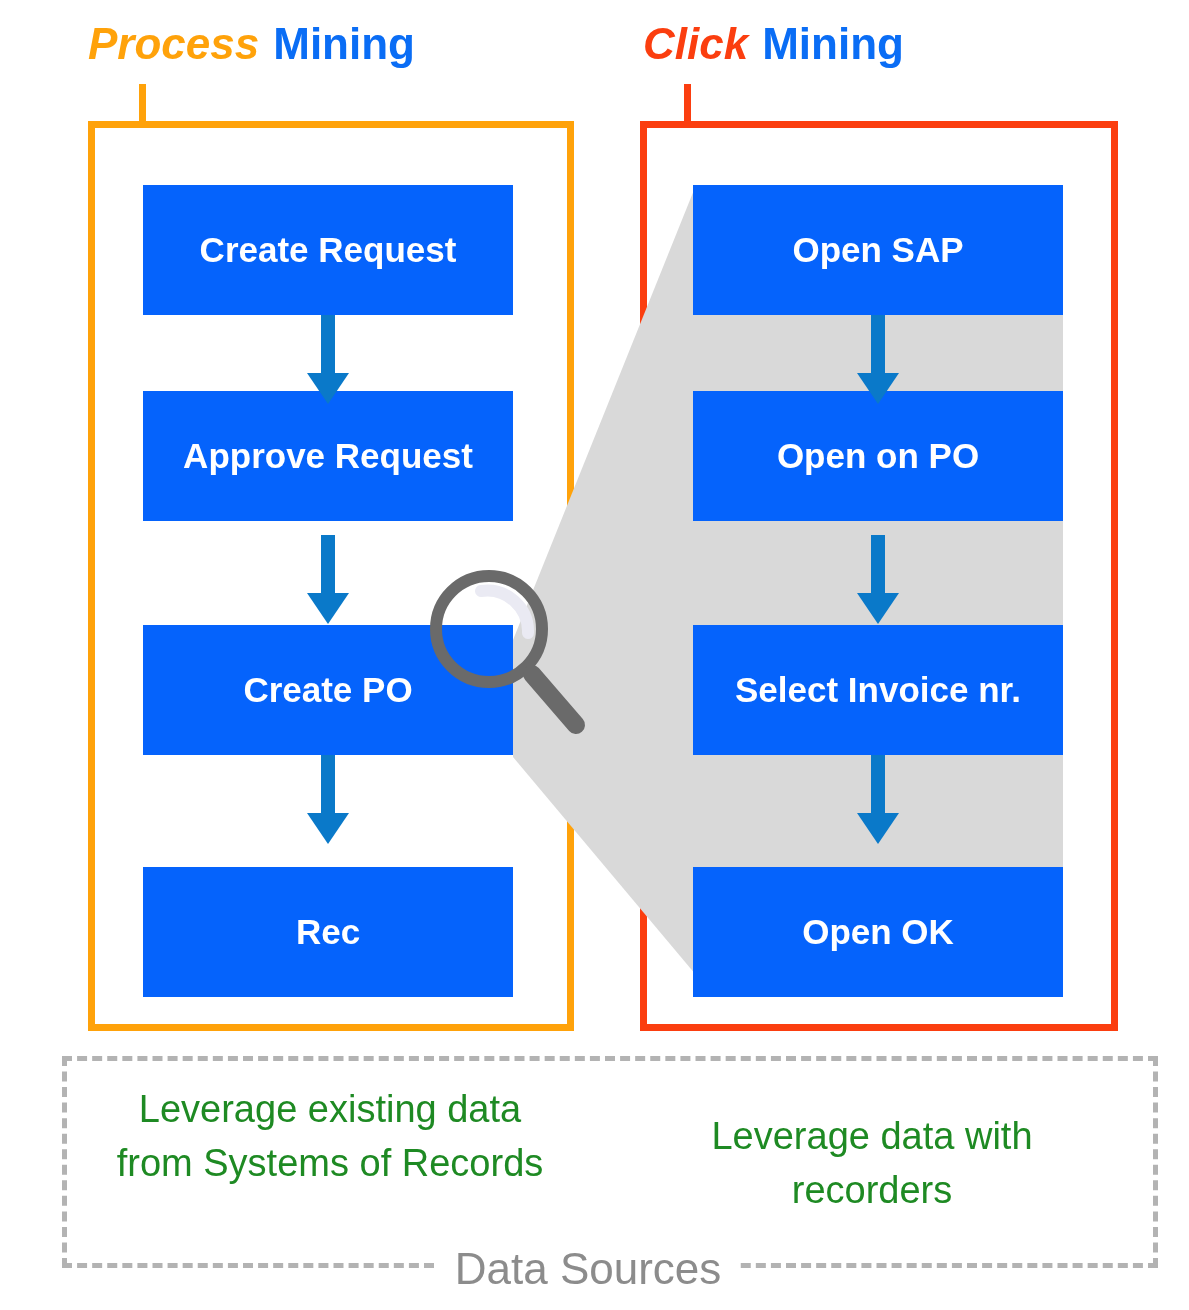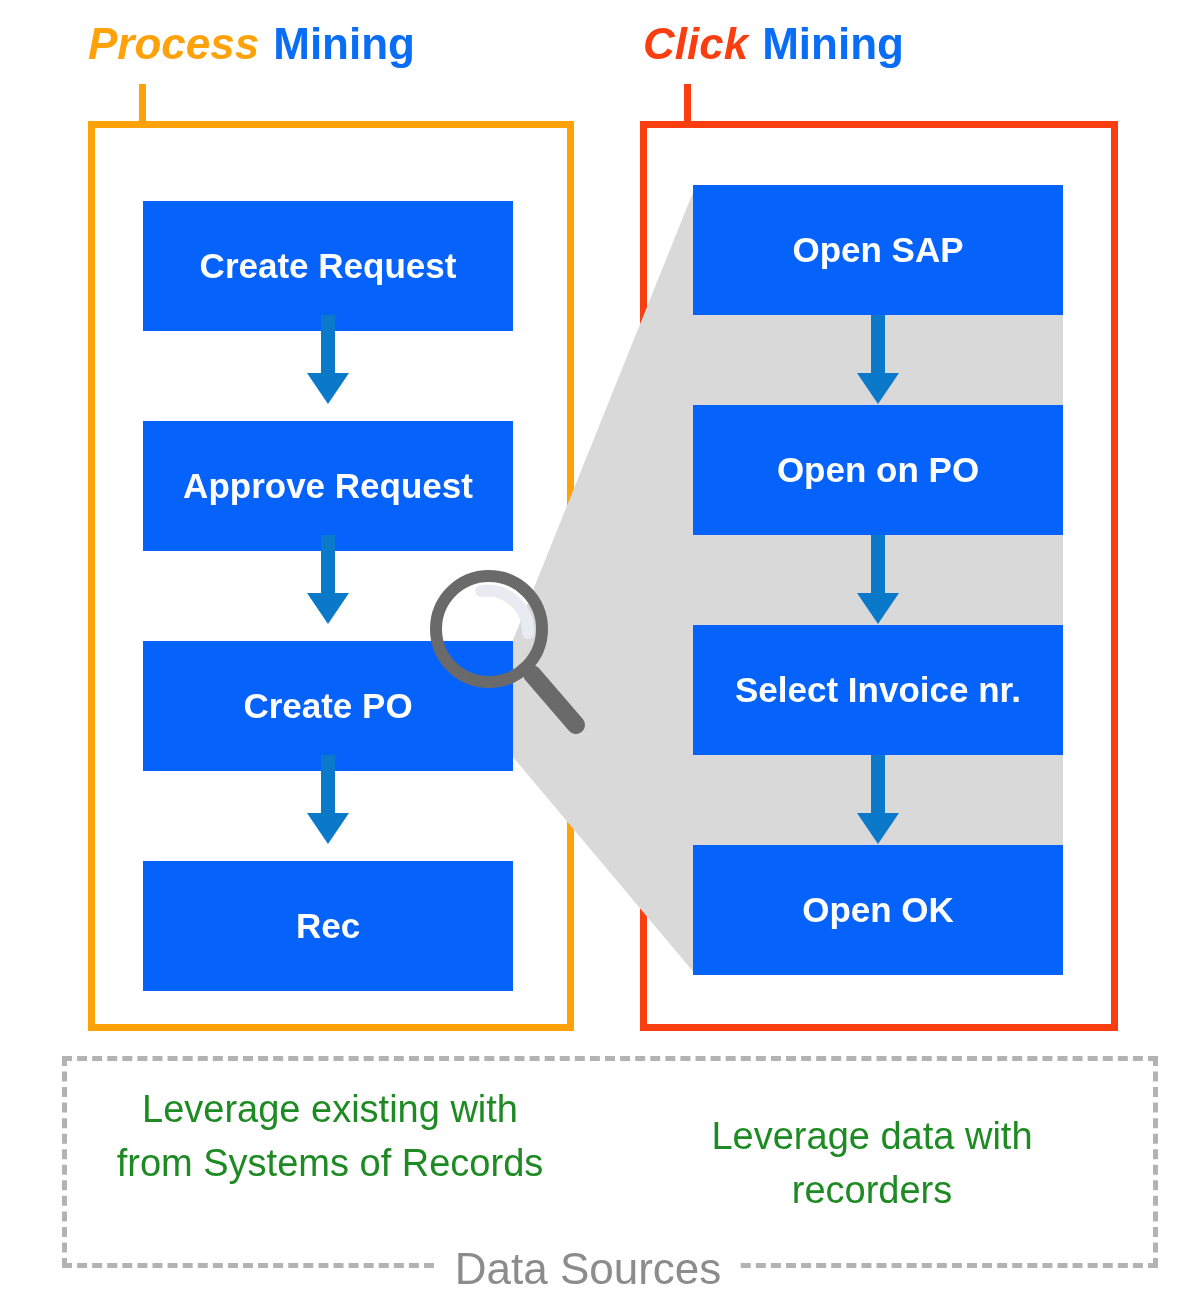--- a/index.html
+++ b/index.html
@@ -24,26 +24,26 @@
   #process-panel{left:88px;width:486px;border-color:#FFA20A;}
   #task-panel{left:640px;width:478px;border-color:#FB3E0F;}
 
   
   #cone-svg{position:absolute;left:0;top:0;z-index:2;pointer-events:none;}
 
   
   .step{position:absolute;width:370px;height:130px;background:#0563FC;color:#ffffff;
         font-size:35px;font-weight:bold;display:flex;align-items:center;justify-content:center;
         text-align:center;z-index:3;}
-  .col-l{left:143px;margin-top:16px;}
+  .col-l{left:143px;}
   .col-r{left:693px;}
   .row0{top:185px;}
-  .row1{top:405px;}
+  .row1{top:391px;}
   .row2{top:625px;}
-  .row3{top:845px;}
+  .row3{top:867px;}
 
   
   .arrow{position:absolute;width:44px;height:90px;z-index:3;}
   .arrow .stem{position:absolute;left:15px;top:0;width:14px;height:62px;background:#0A79C9;}
   .arrow .head{position:absolute;left:1px;top:58px;width:0;height:0;
                border-left:21px solid transparent;border-right:21px solid transparent;
                border-top:31px solid #0A79C9;}
   .ar-l{left:306px;}
   .ar-r{left:856px;}
   .gap0{top:315px;}
@@ -118,15 +118,15 @@
     <div class="head"></div>
   </div>
 
 <svg id="magnifier-svg" width="1189" height="1310" viewBox="0 0 1189 1310">
   <circle cx="489" cy="629" r="53" fill="none" stroke="#6A6A6A" stroke-width="12"></circle>
   <path d="M 481 591 A 41 41 0 0 1 528 633" fill="none" stroke="#EAEAF3" stroke-width="12" stroke-linecap="round"></path>
   <line x1="532" y1="674" x2="576" y2="725" stroke="#6A6A6A" stroke-width="18" stroke-linecap="round"></line>
 </svg>
 
 <div id="data-sources-box"></div>
-<div id="process-note" class="note">Leverage existing with from Systems of Records</div>
+<div id="process-note" class="note">Leverage existing data from Systems of Records</div>
 <div id="task-note" class="note">Leverage data with recorders</div>
 <div id="data-sources-label">Data Sources</div>
 
 </body></html>

